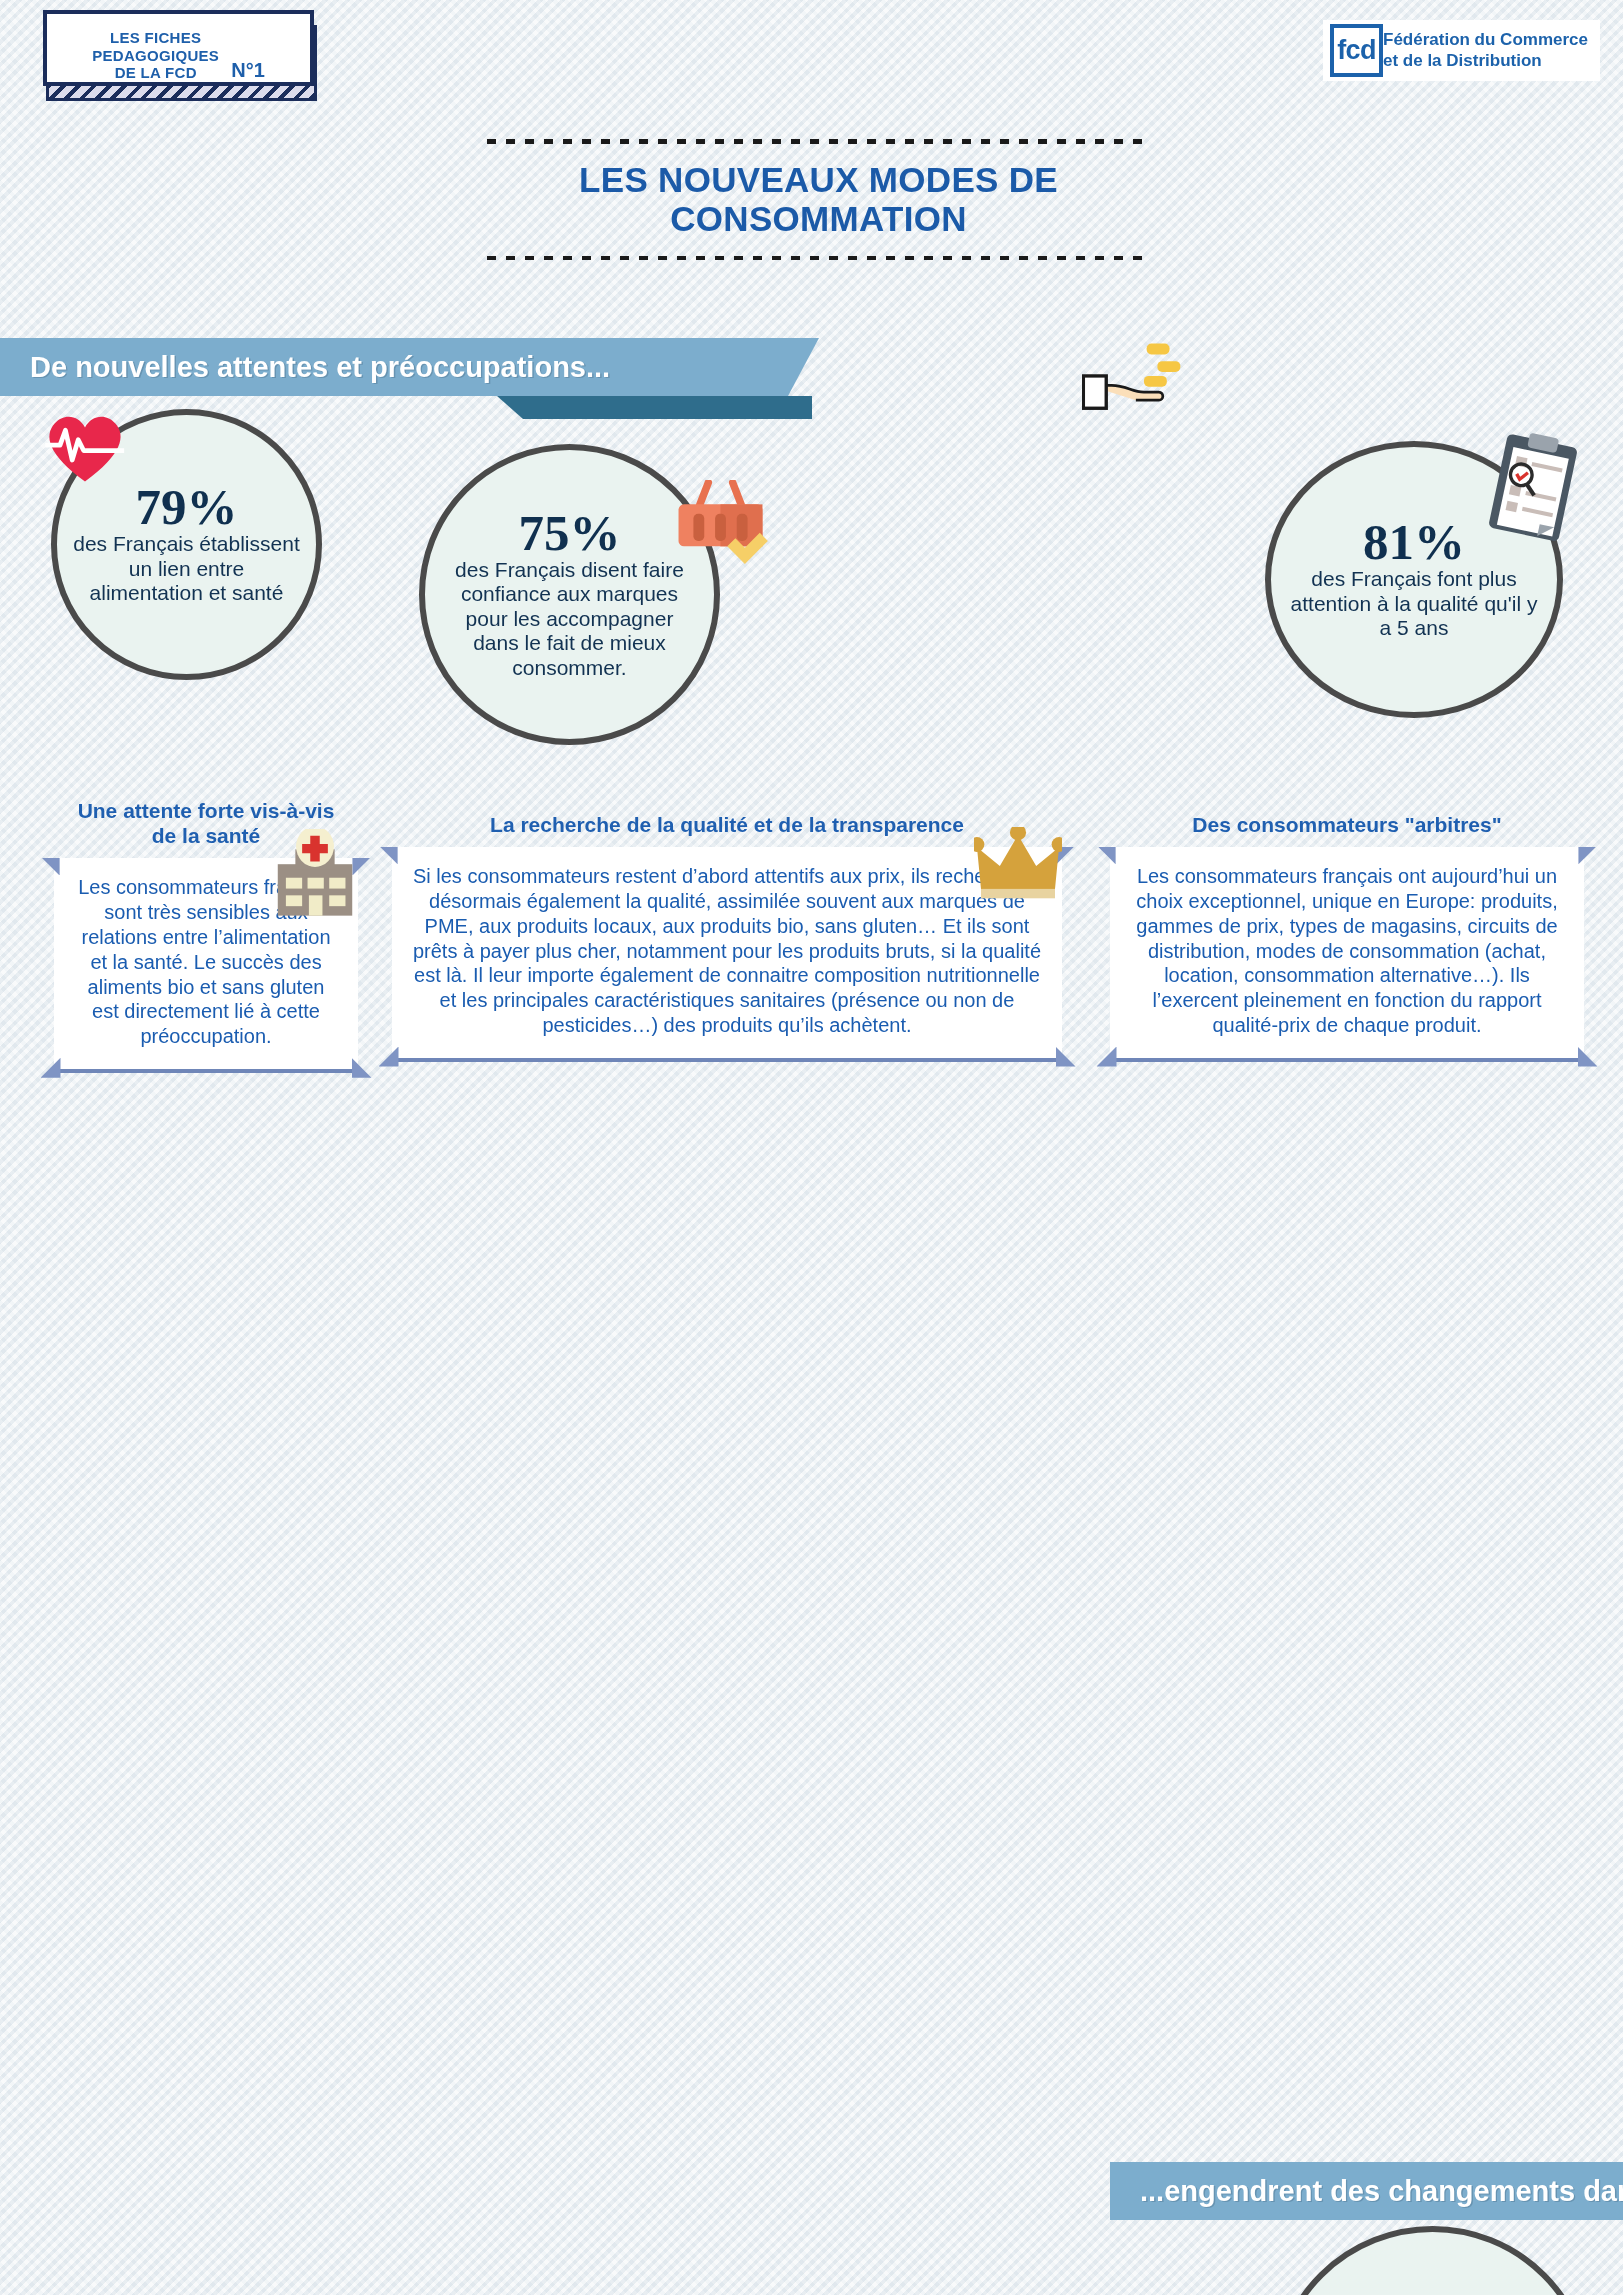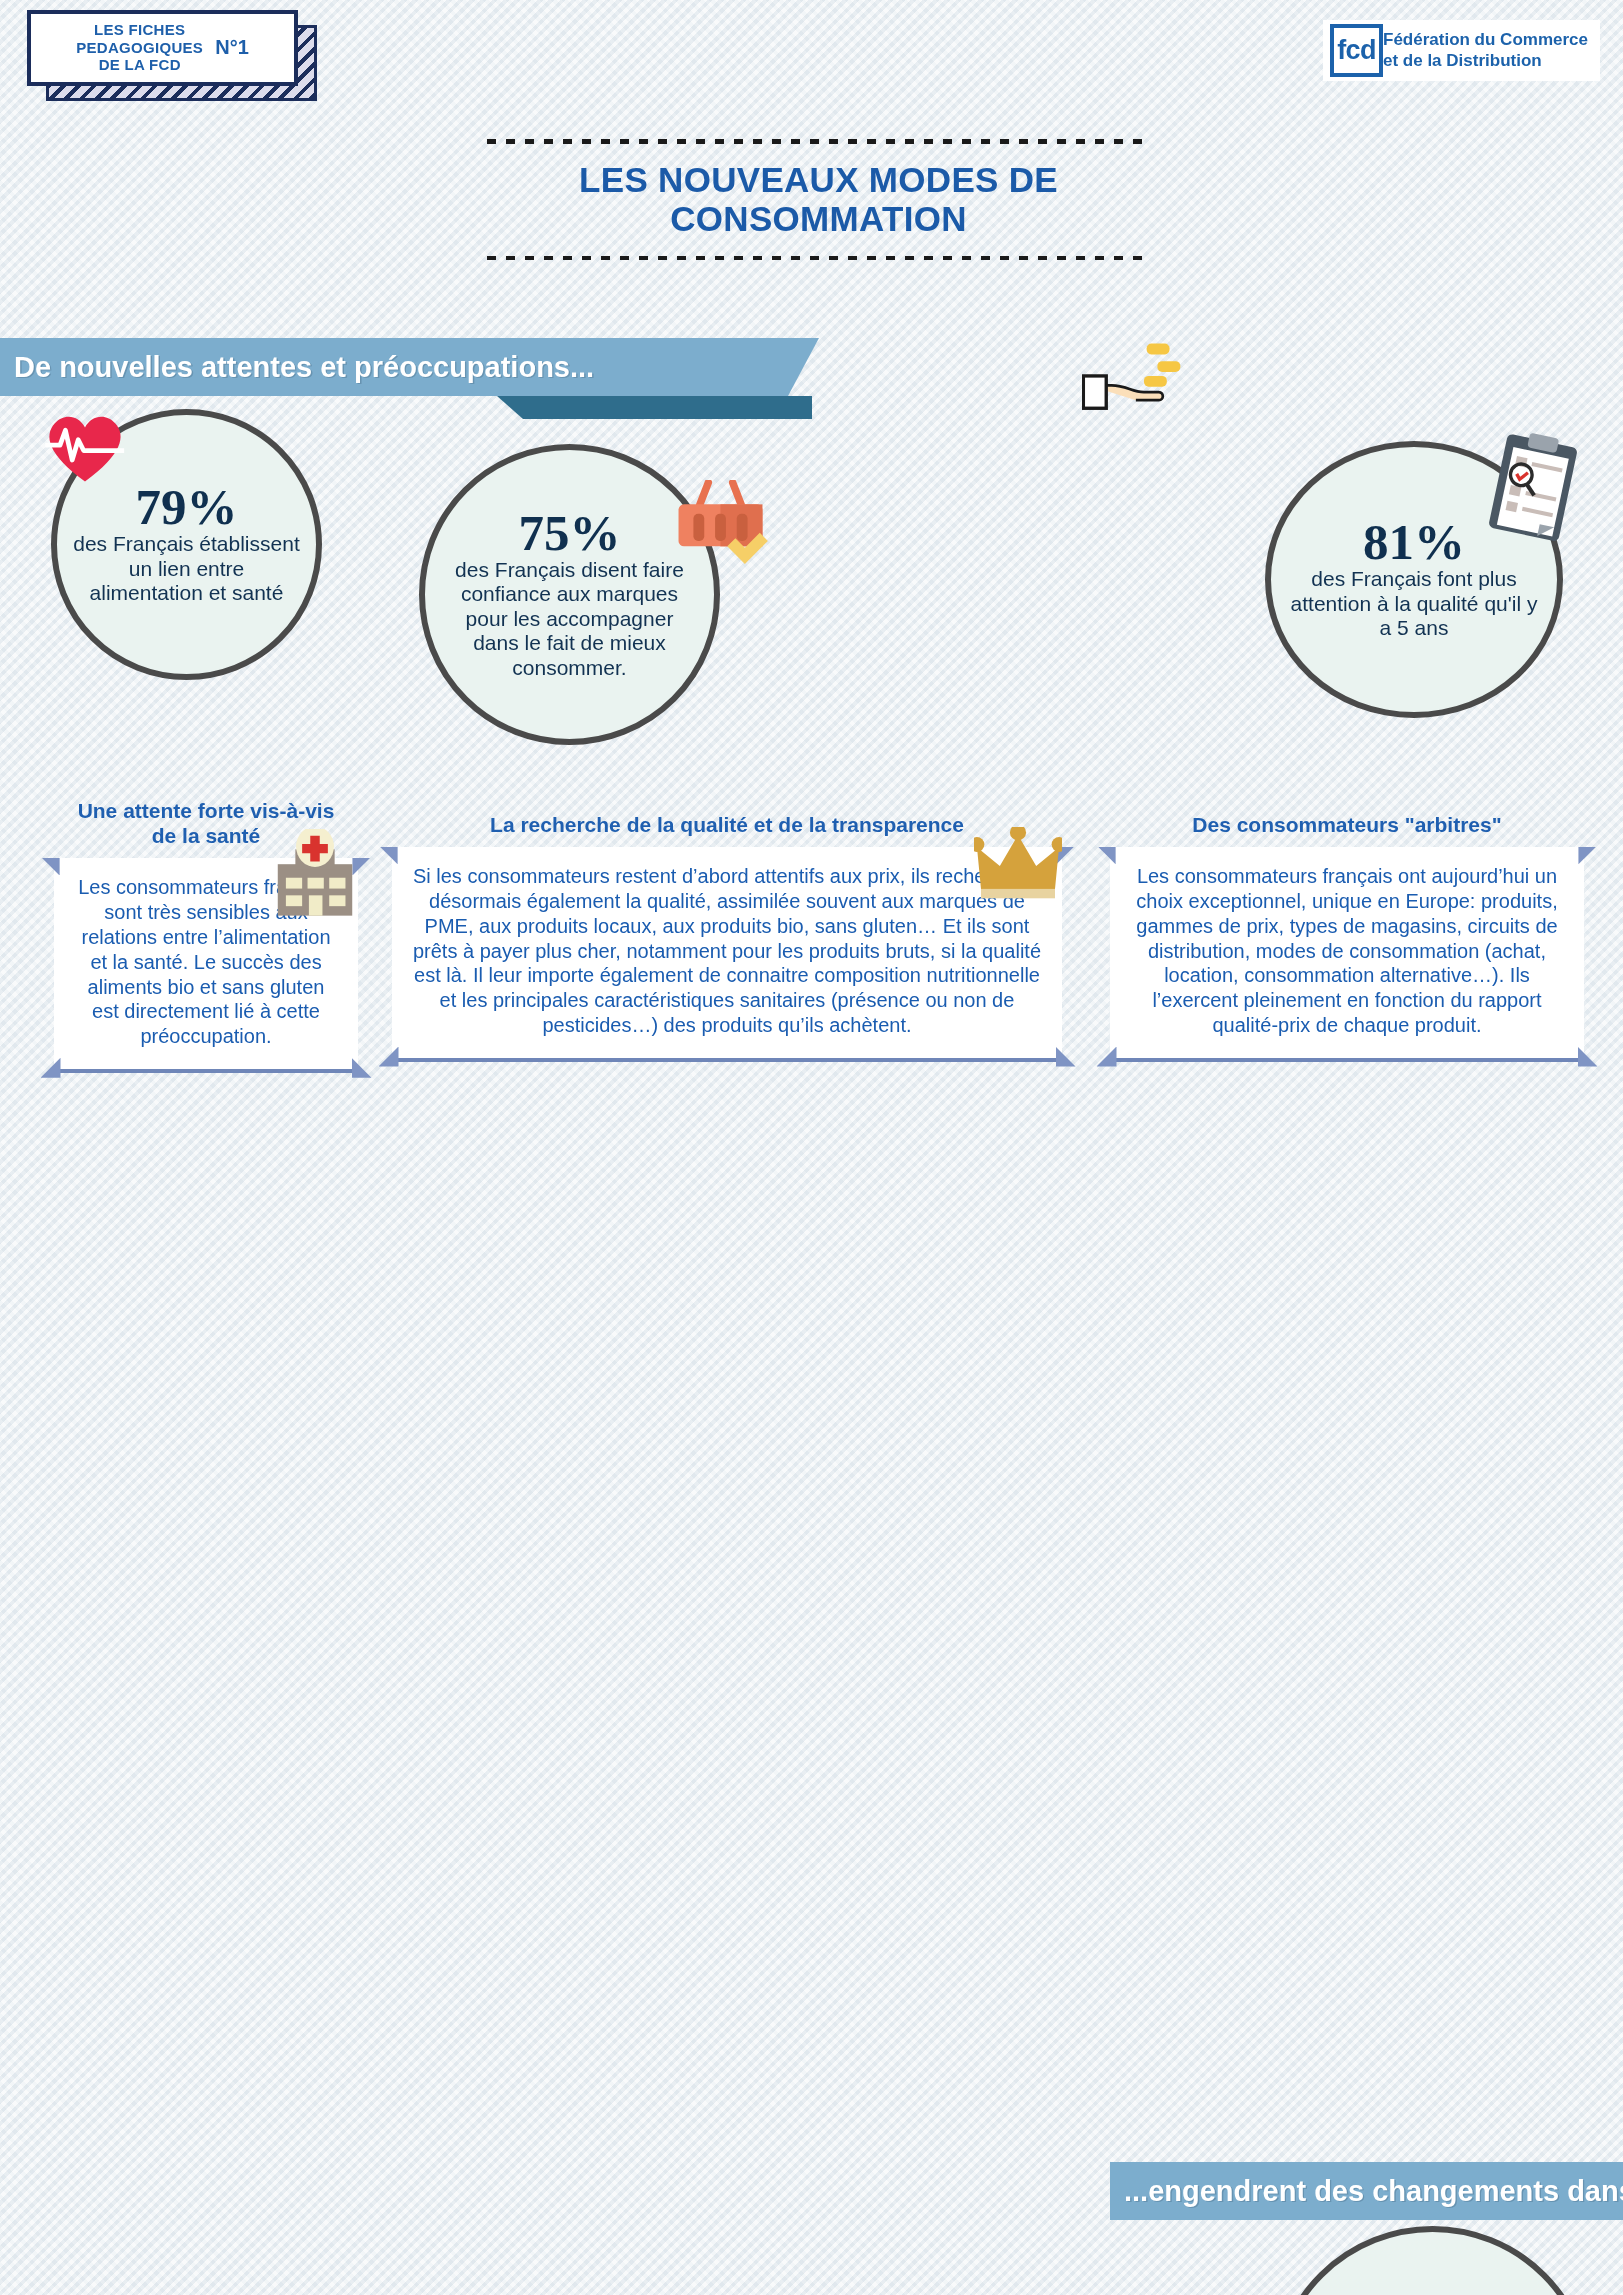--- a/index.html
+++ b/index.html
@@ -23,24 +23,24 @@
     position: absolute; left: 27px; top: 9.5px;
     width: 288px; height: 81px;
   }
   .fiche-shadow {
     position: absolute; left: 19px; top: 15px;
     width: 271px; height: 76px;
     background: repeating-linear-gradient(-45deg,#1b2d5b 0 4px, #dcdcec 4px 10.8px);
     border: 3.4px solid #1b2d5b;
   }
   .fiche-front {
-    position: absolute; left: 0; top: 0;
+    position: absolute; left: 16px; top: 0;
     width: 271px; height: 76px;
     background: #ffffff; border: 4px solid #1b2d5b;
-    display: flex; align-items: center; justify-content: center; gap: 12px;
+    display: flex; align-items: flex-end; justify-content: center; gap: 12px;
   }
   .fiche-lines { text-align: center; }
   .fiche-lines div {
     color: #1e5faa; font-weight: bold; font-size: 15px;
     letter-spacing: 0.3px; line-height: 1.16; text-transform: uppercase;
   }
   .fiche-no {
     color: #1e5faa; font-weight: bold; font-size: 20px; white-space: nowrap;
   }
 
@@ -71,21 +71,21 @@
   
   .banner { position: absolute; height: 58px; }
   .banner .ribbon {
     position: absolute; left: 0; top: 0; height: 58px;
     background: #7cadcd;
     clip-path: polygon(0 0, 100% 0, calc(100% - 31px) 100%, 0 100%);
     display: flex; align-items: center;
   }
   .banner .ribbon span {
     color: #ffffff; font-weight: bold; font-size: 29px;
-    padding-left: 14px; white-space: nowrap;
+    padding-left: 30px; white-space: nowrap;
     text-shadow: 1.4px 1.4px 0 rgba(40,70,95,.25);
   }
   .banner .fold {
     position: absolute; height: 23px; background: #2f6d8c;
     clip-path: polygon(0 0, 100% 0, 100% 100%, 26px 100%);
   }
   #banner1 { left: 0; top: 338px; width: 819px; }
   #banner1 .ribbon { width: 819px; }
   #banner1 .fold { left: 497px; top: 58px; width: 315px; }
   #banner2 { left: 0; top: 1350px; width: 1204px; }

